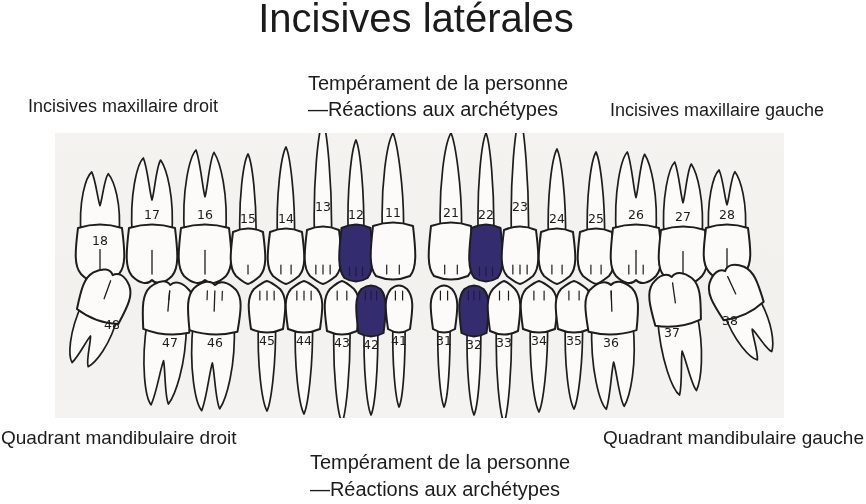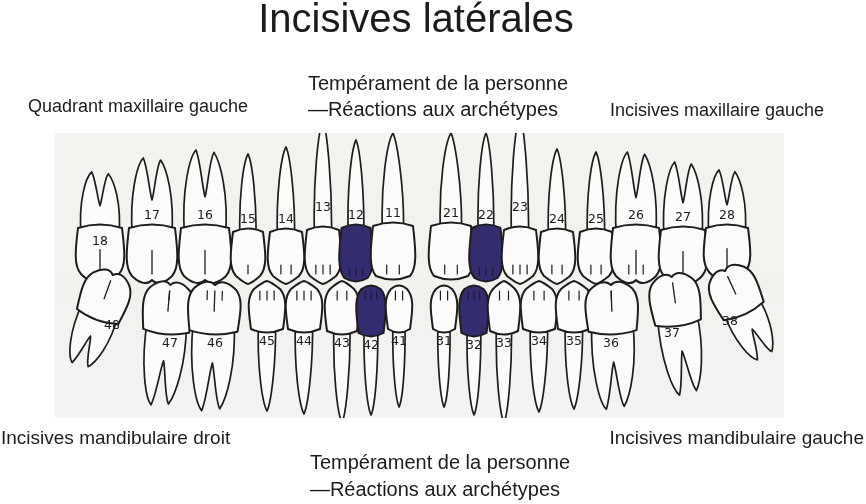--- a/index.html
+++ b/index.html
@@ -20,21 +20,21 @@
 
 <div id="page">
 
   <div class="title">Incisives latérales</div>
 
   <div class="centerblock" style="left:438px;top:70px;">
     <div>Tempérament de la personne</div>
     <div>—Réactions aux archétypes</div>
   </div>
 
-  <div class="lbl" style="left:28px;top:96px;">Quadrant maxillaire gauche</div>
+  <div class="lbl" style="left:28px;top:96px;">Incisives maxillaire droit</div>
 
   <div class="lbl" style="left:610px;top:100px;">Incisives maxillaire gauche</div>
 
   <div id="scan">
     <svg id="teeth-svg" viewBox="0 0 729 285">
         <g transform="translate(45,143)">
           <path d="M -18.86 -40 C -21.849999999999998 -76 -13.799999999999999 -99.52000000000001 -8.28 -104 C -4.14 -95.6 -2.3000000000000003 -76 0 -70.4 C 2.3000000000000003 -76 4.14 -97.28 8.28 -102.32 C 13.799999999999999 -95.6 21.849999999999998 -73.2 18.86 -40 Z" fill="#fcfbf9" stroke="#1d1d1d" stroke-width="1.7" stroke-linejoin="round" stroke-linecap="round"></path>
           <path d="M -22 -48 C -25 -24 -26 -10 -19 -2 C -11.5 6 -4.14 7 0 2 C 4.14 7 11.5 6 19 -2 C 26 -10 25 -24 22 -48 Q 0 -55 -22 -48 Z" fill="#fcfbf9" stroke="#1d1d1d" stroke-width="2" stroke-linejoin="round" stroke-linecap="round"></path>
           <line x1="0" y1="-4" x2="0" y2="-26.400000000000002" stroke="#1d1d1d" stroke-width="1.3" stroke-linecap="round"></line>
         </g>
@@ -254,22 +254,22 @@
         <text class="tooth-num" text-anchor="middle" x="617" y="204">37</text>
         <g transform="translate(671,140) scale(1,-1) rotate(25)">
           <path d="M -18.86 -34 C -21.849999999999998 -67 -13.799999999999999 -88 -8.28 -92 C -4.14 -84.5 -2.3000000000000003 -67 0 -62 C 2.3000000000000003 -67 4.14 -86 8.28 -90.5 C 13.799999999999999 -84.5 21.849999999999998 -64.5 18.86 -34 Z" fill="#fcfbf9" stroke="#1d1d1d" stroke-width="1.7" stroke-linejoin="round" stroke-linecap="round"></path>
           <path d="M -22 -42 C -25 -21 -26 -10 -19 -2 C -11.5 6 -4.14 7 0 2 C 4.14 7 11.5 6 19 -2 C 26 -10 25 -21 22 -42 Q 0 -49 -22 -42 Z" fill="#fcfbf9" stroke="#1d1d1d" stroke-width="2" stroke-linejoin="round" stroke-linecap="round"></path>
           <line x1="0" y1="-4" x2="0" y2="-23.1" stroke="#1d1d1d" stroke-width="1.3" stroke-linecap="round"></line>
         </g>
         <text class="tooth-num" text-anchor="middle" x="675" y="192">38</text>
       </svg>
   </div>
 
-  <div class="lbl" style="left:1px;top:427px;font-size:19px;">Incisives mandibulaire droit</div>
-
-  <div class="lbl" style="right:2px;top:427px;font-size:19px;">Incisives mandibulaire gauche</div>
+  <div class="lbl" style="left:1px;top:427px;font-size:19px;">Quadrant mandibulaire droit</div>
+
+  <div class="lbl" style="right:2px;top:427px;font-size:19px;">Quadrant mandibulaire gauche</div>
 
   <div class="centerblock" style="left:440px;top:449px;line-height:27px;">
     <div>Tempérament de la personne</div>
     <div>—Réactions aux archétypes</div>
   </div>
 
 </div>
 
 </body></html>

